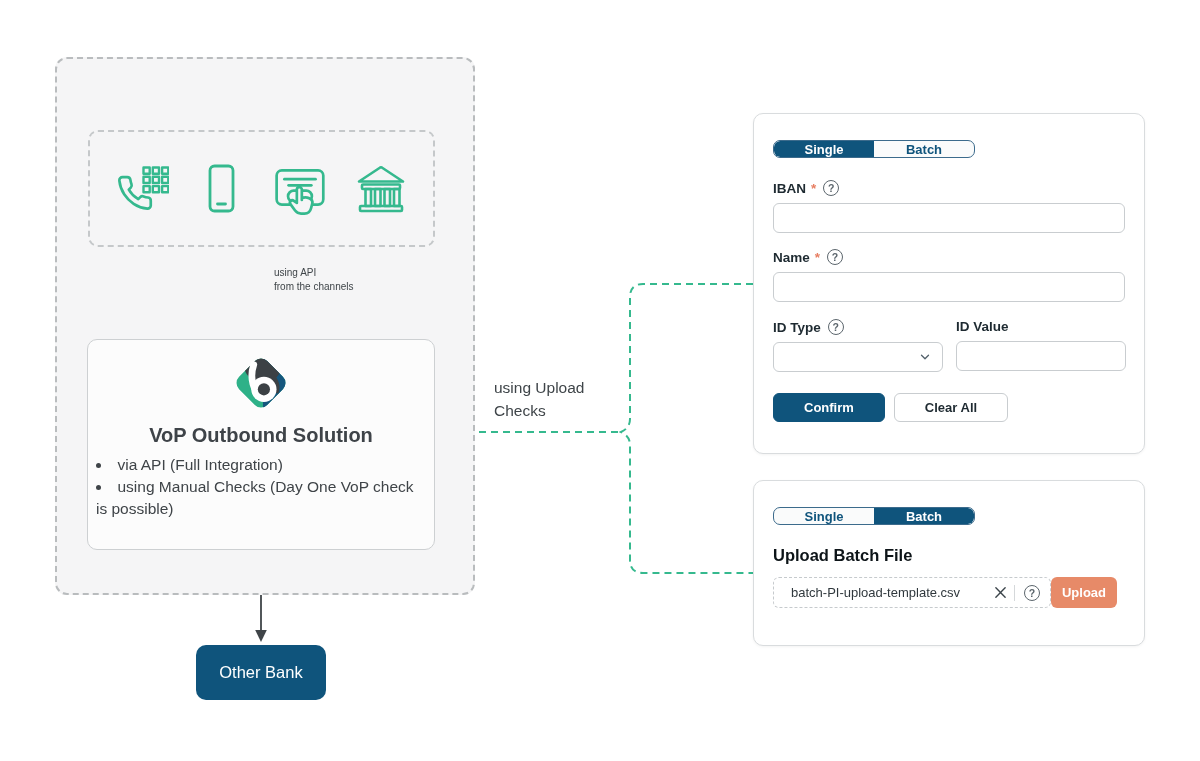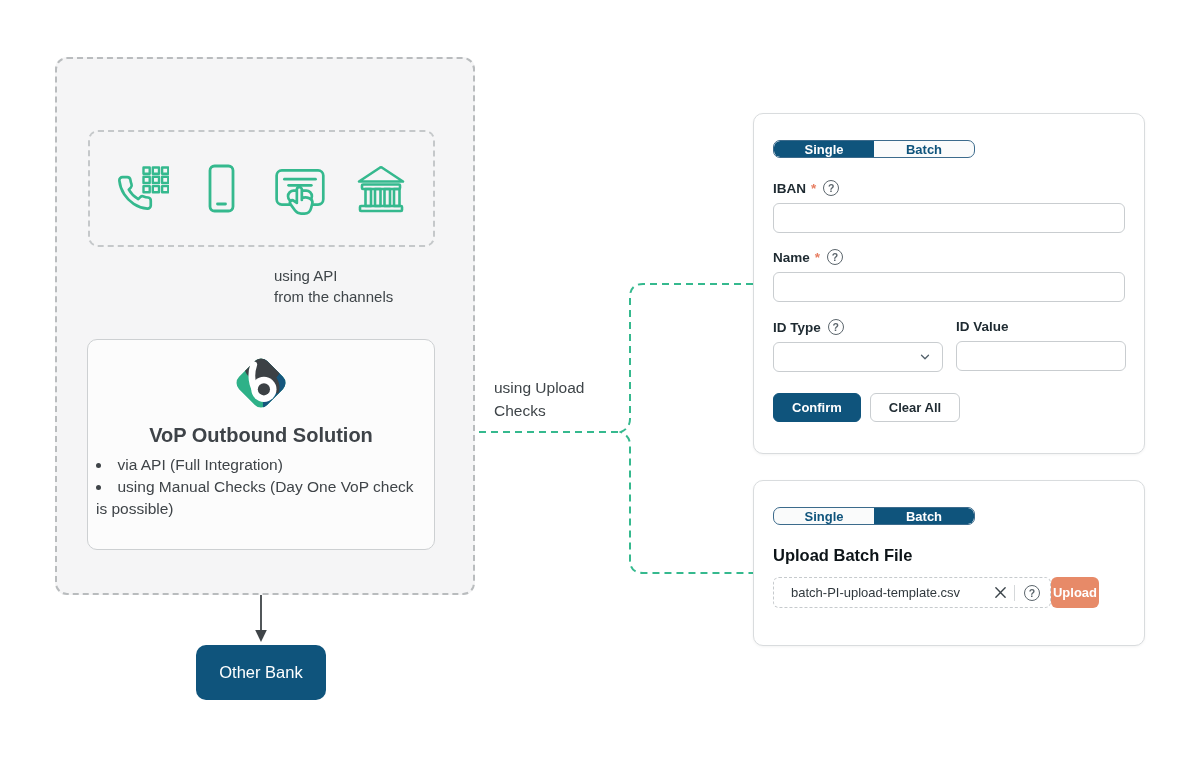--- a/index.html
+++ b/index.html
@@ -20,21 +20,21 @@
   
   .outer-box{position:absolute; left:55px; top:57px; width:420px; height:538px;
     background:#f5f5f6; border:2px dashed #b9bcbe; border-radius:12px;}
   .bank-title{position:absolute; left:0; right:0; top:36px; text-align:center;
     font-size:19px; font-weight:600; color:#3e4347; letter-spacing:.2px;}
   .channels{position:absolute; left:31px; top:71px; width:347px; height:117px;
     border:2px dashed #c5c8ca; border-radius:10px;
     display:flex; align-items:center; justify-content:space-evenly;}
   .st{stroke:var(--green); fill:none; stroke-linecap:round; stroke-linejoin:round;}
 
-  .api-label{position:absolute; left:274px; top:266px; font-size:15px; line-height:1.38; color:#3f4549;}
+  .api-label{position:absolute; left:274px; top:266px; font-size:10px; line-height:1.38; color:#3f4549;}
   .manual-label{position:absolute; left:494px; top:376px; width:125px; font-size:15.5px; line-height:1.5; color:#3f4549;}
 
   .vop-box{position:absolute; left:87px; top:339px; width:348px; height:211px;
     background:#fcfcfc; border:1px solid #cdd0d2; border-radius:10px;
     display:flex; flex-direction:column; align-items:center;}
   .vop-box .logo{margin-top:12px;}
   .vop-title{margin-top:10px; font-size:20px; font-weight:700; color:#3e4348;}
   .vop-bullets{margin-top:7px; width:330px; font-size:15.5px; line-height:1.42; color:#3f4448;}
   .vop-bullets li{list-style:disc inside; text-align:left;}
 
@@ -64,32 +64,32 @@
     font-size:10.5px; font-weight:600; color:#5c666d; margin-left:2px;}
   .tinput{display:block; width:352px; height:30px; margin-top:7px;
     border:1px solid #c9cdd0; border-radius:6px; background:#fff; font-family:inherit; font-size:13px; padding:0 10px; color:#30383d;}
   .two-col{display:flex; gap:13px; margin-top:17px;}
   .col{width:170px;}
   .col .tinput{width:170px;}
   .select{width:170px; height:30px; margin-top:7px; border:1px solid #c9cdd0; border-radius:6px;
     background:#fff; display:flex; align-items:center; justify-content:flex-end; padding-right:10px; cursor:pointer;}
   .btn-row{display:flex; gap:9px; margin-top:21px;}
   .btn{height:29px; border-radius:6px; font-family:inherit; font-size:13px; font-weight:700; cursor:pointer;
-    display:inline-flex; align-items:center; justify-content:center; padding:0 18px;}
+    display:inline-flex; align-items:center; justify-content:center; padding:0 30px;}
   .btn.primary{background:var(--blue); color:#fff; border:1px solid var(--blue);}
   .btn.ghost{background:#fff; color:#1e2a31; border:1px solid #c9cdd0;}
 
   .upload-title{margin-top:21px; font-size:16.5px; font-weight:800; color:#0d1418;}
   .file-row{display:flex; align-items:center; margin-top:12px;}
   .file-box{width:278px; height:31px; border:1.5px dashed #c6cacd; border-radius:6px; background:#fff;
     display:flex; align-items:center; padding:0 10px 0 17px; cursor:pointer;}
   .fname{font-size:13px; color:#30383d; flex:1;}
   .x-btn{display:inline-flex; align-items:center; cursor:pointer; padding:2px;}
   .vr{width:1px; height:16px; background:#d5d8da; margin:0 7px 0 5px;}
-  .btn.upload{background:var(--salmon); color:#fff; border:none; width:48px; height:31px; padding:0;}
+  .btn.upload{background:var(--salmon); color:#fff; border:none; width:66px; height:31px; padding:0;}
 </style>
 </head>
 <body>
 
 <div id="app">
 
   <svg id="connectors" width="1200" height="761">
     <g>
       <line class="black-line" x1="261" y1="248" x2="261" y2="328"></line>
       <polygon class="black-head" points="261,339 255.2,327 266.8,327"></polygon>

